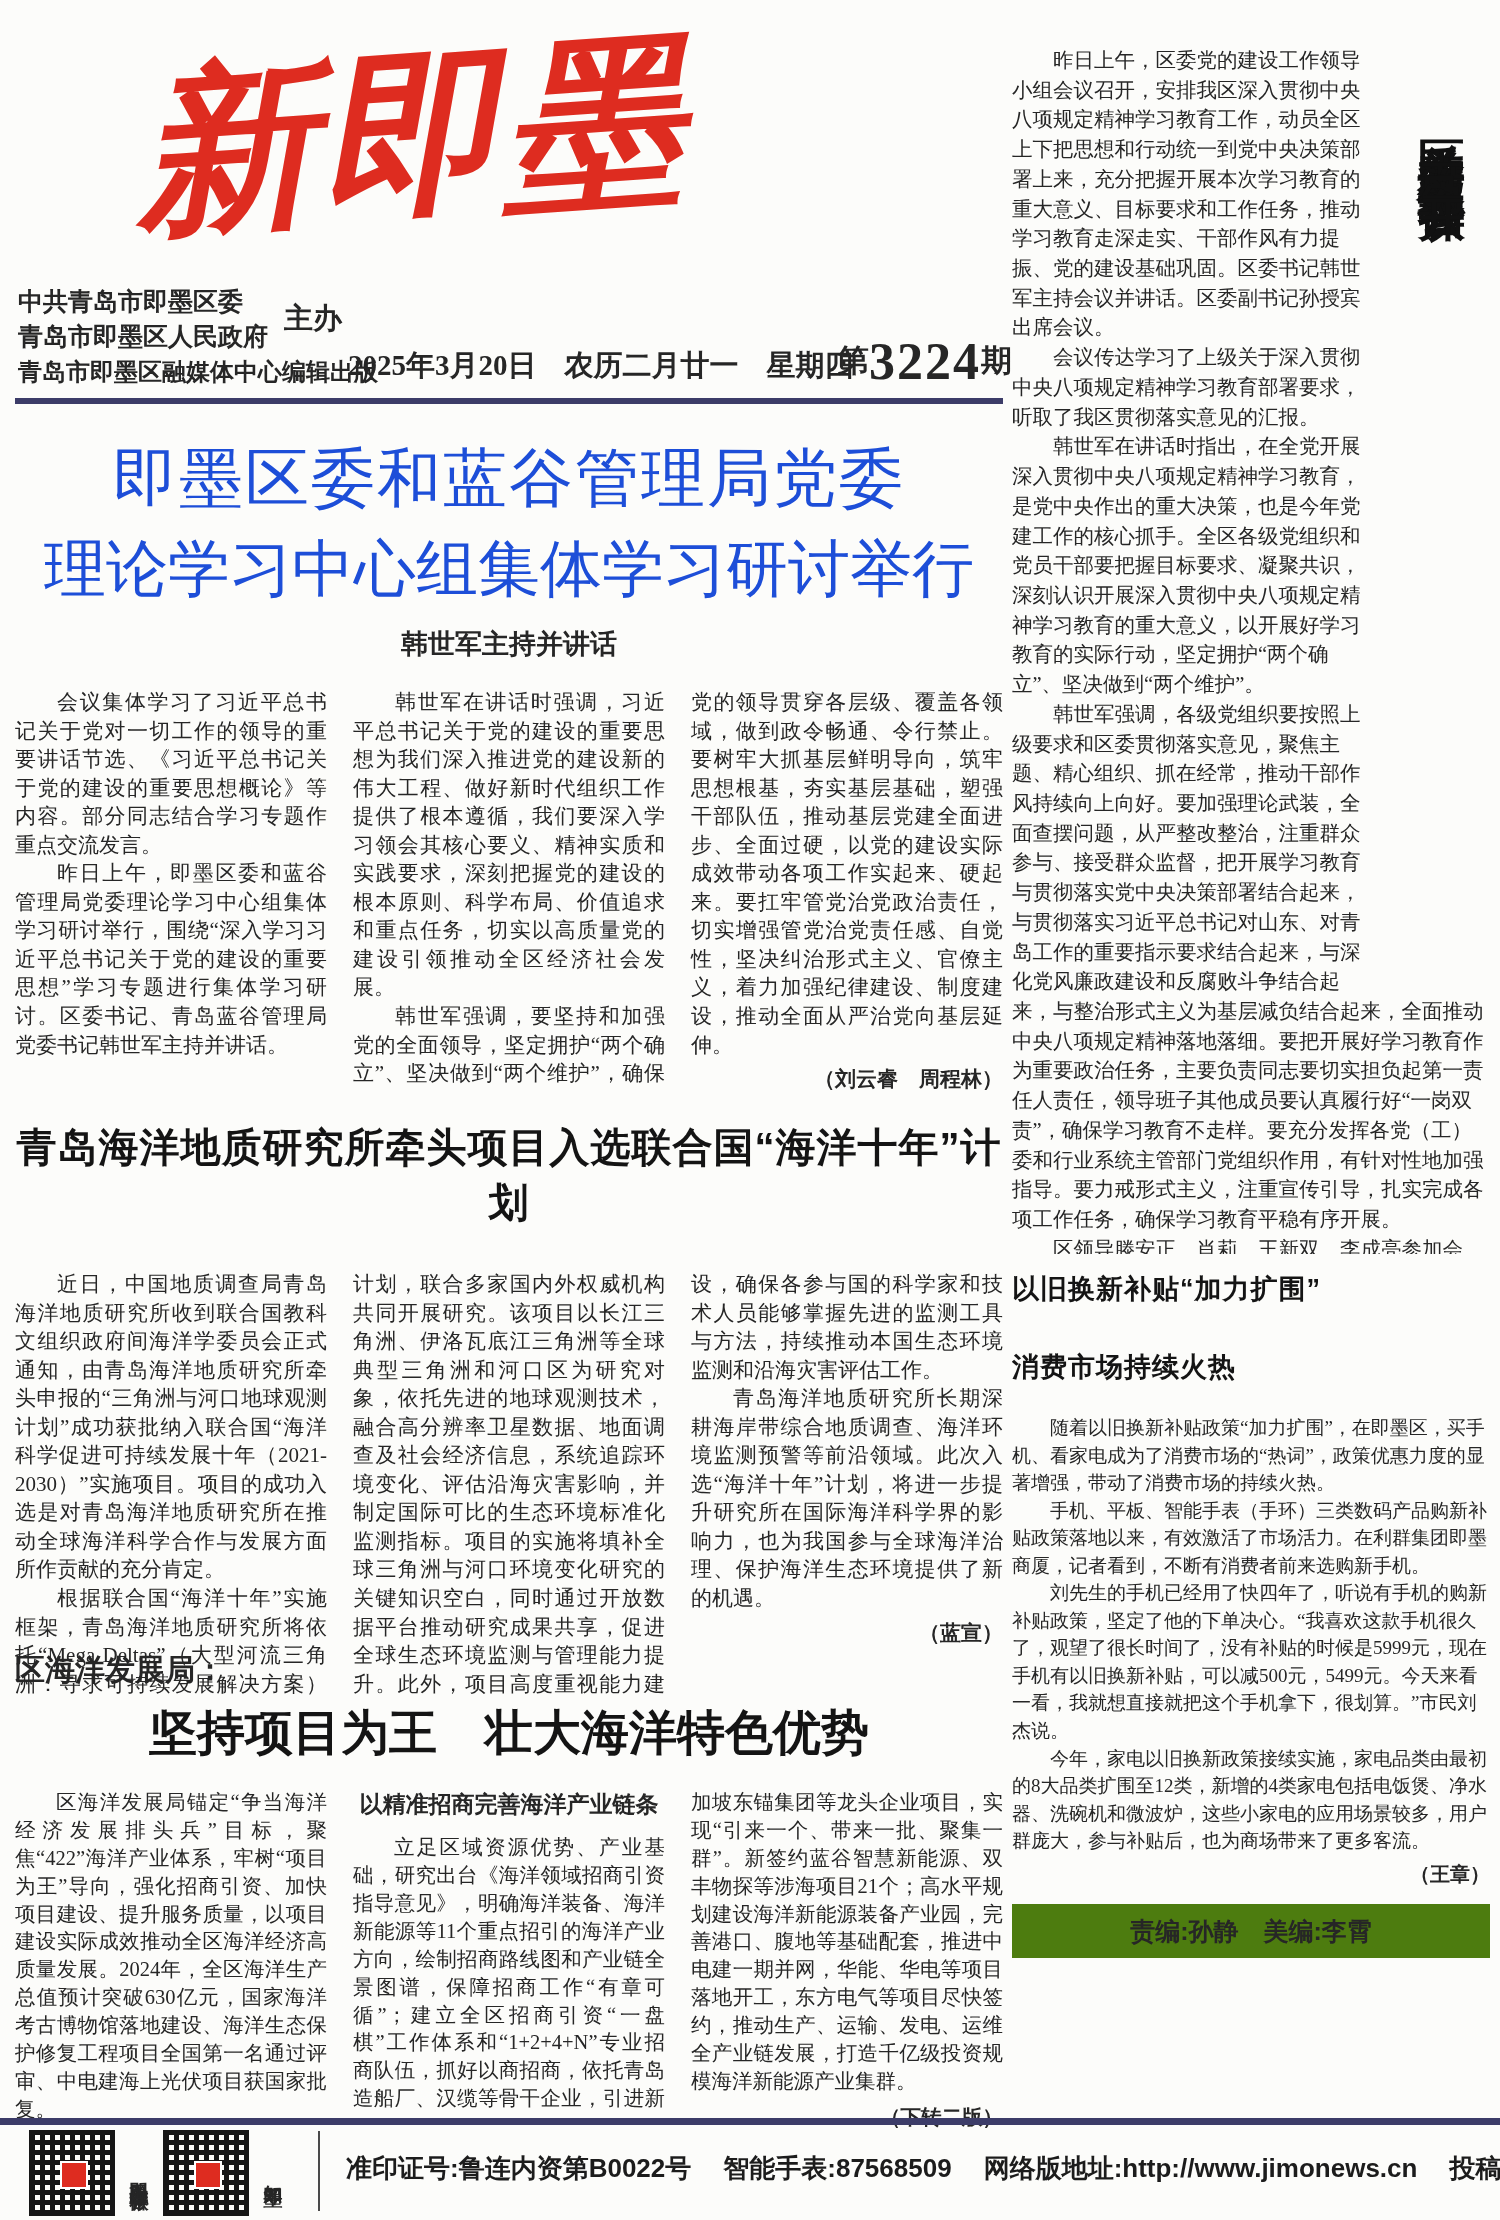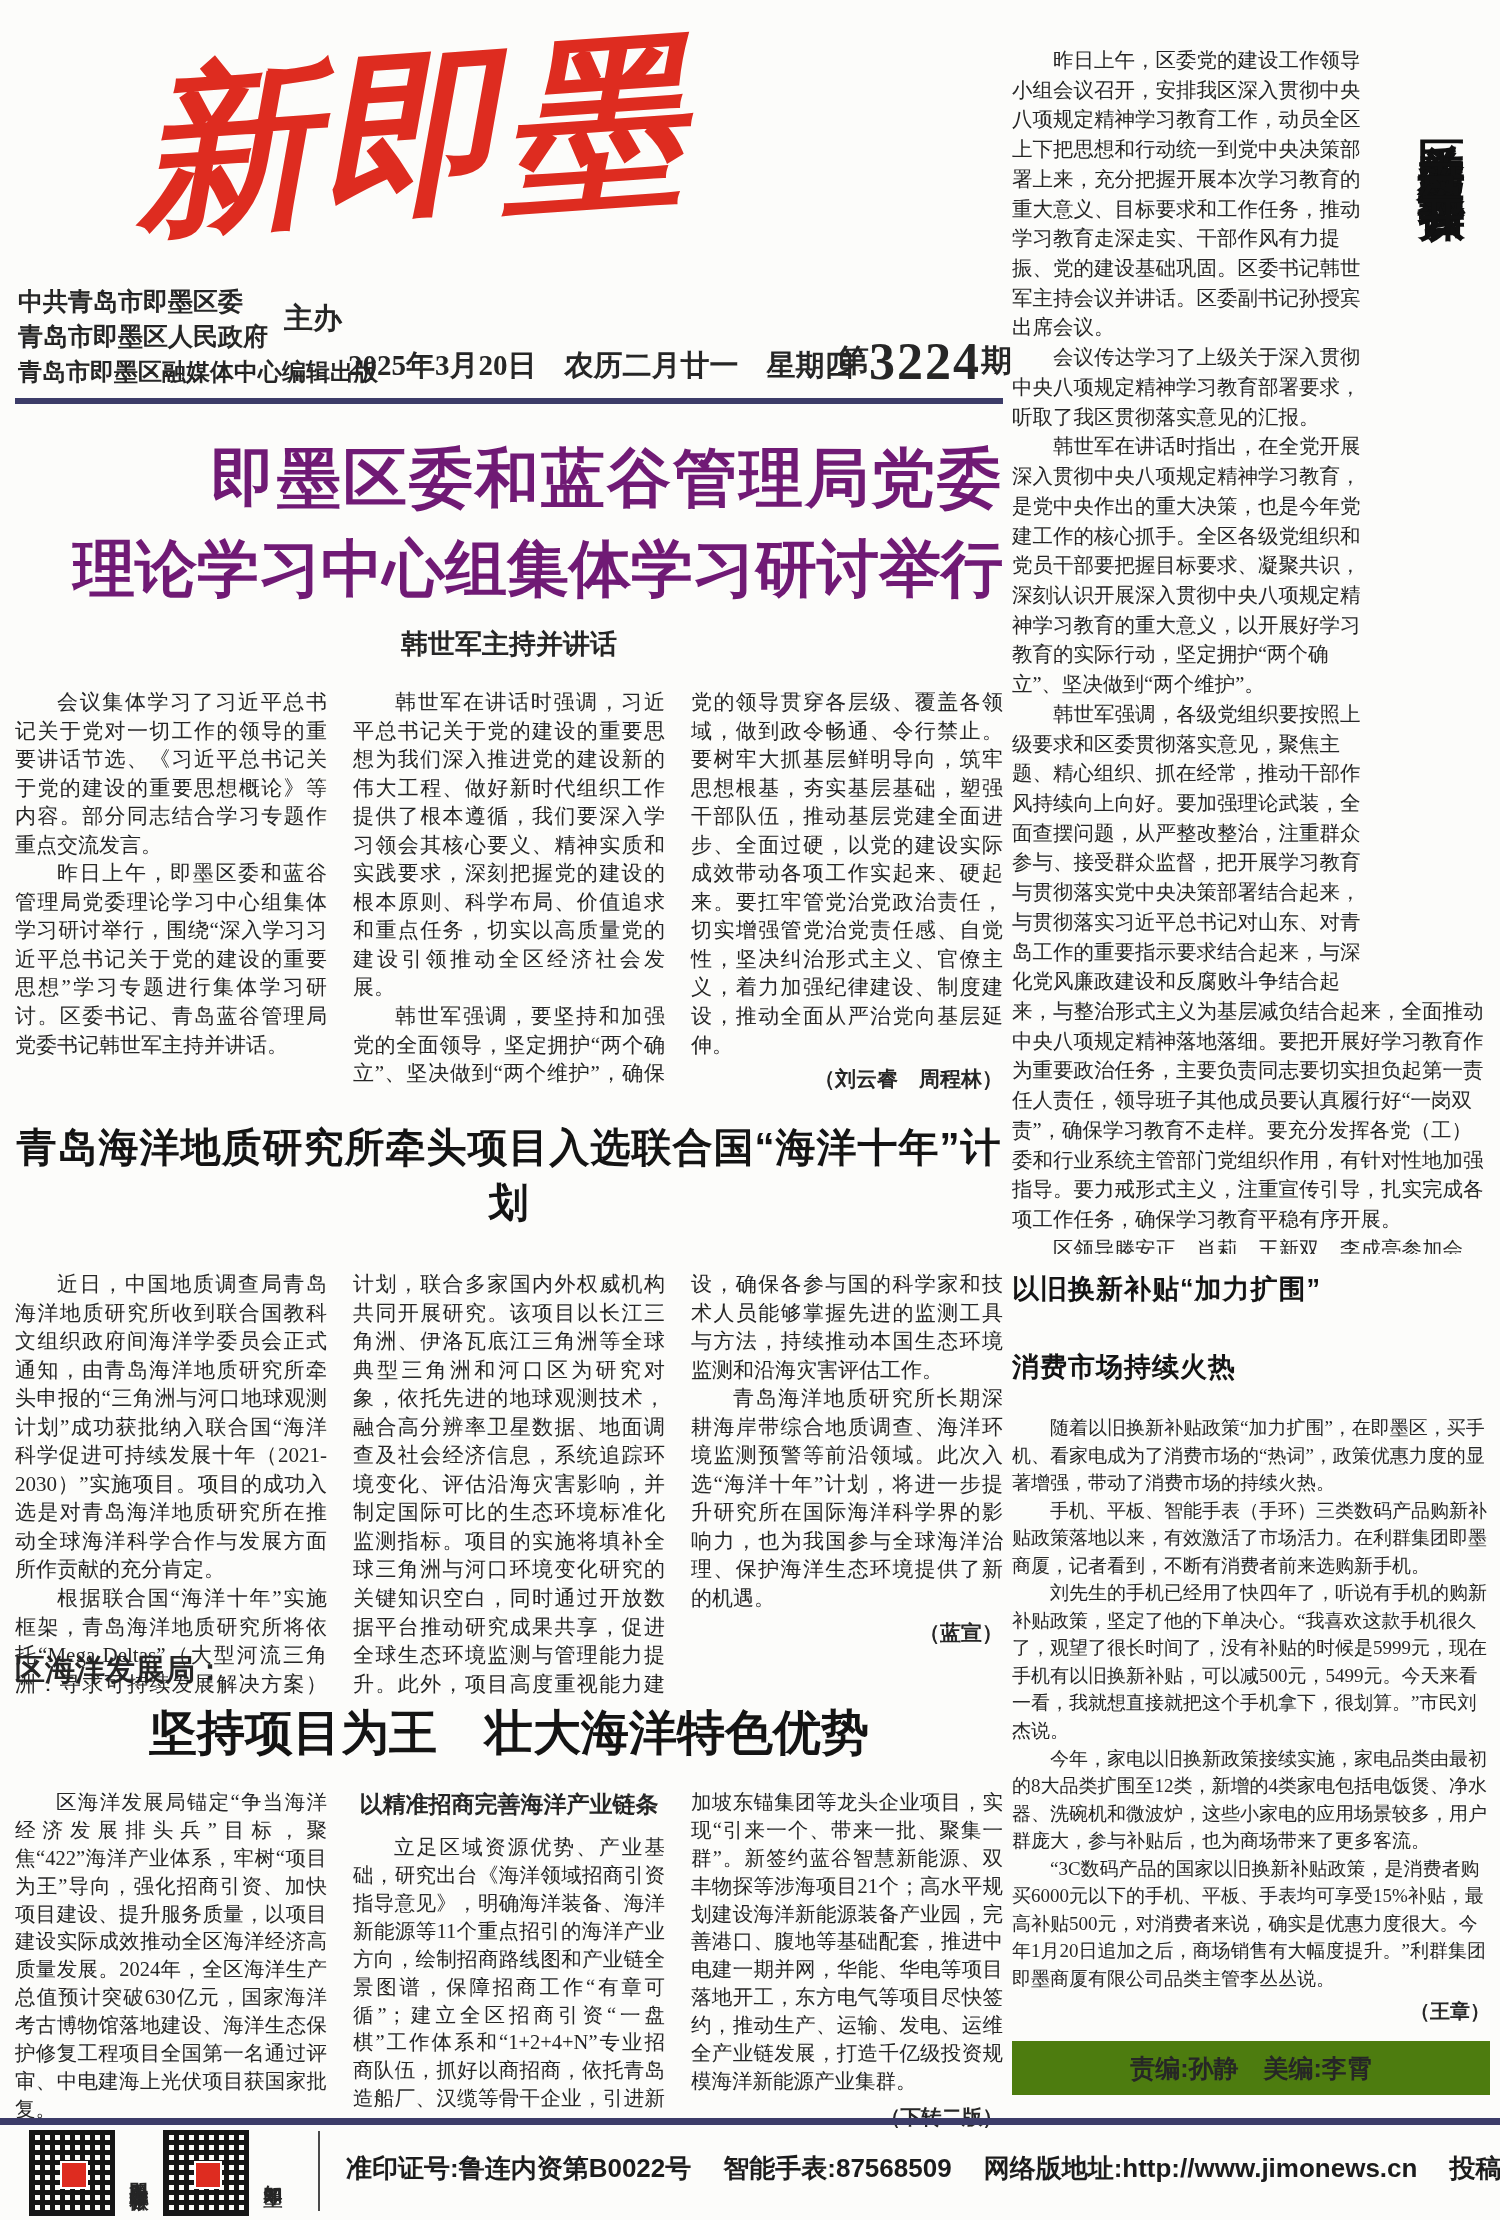--- a/index.html
+++ b/index.html
@@ -24,22 +24,22 @@
   .rule-main{position:absolute;left:15px;top:398px;width:988px;height:6px;background:#3c3c68;}
 
   
   .body-cols{column-count:3;column-gap:26px;font-size:21px;line-height:1.36;text-align:justify;}
   p.art{text-indent:2em;margin:0;}
   p.byline{text-align:right;font-weight:bold;margin:6px 0 0;}
   .overflow-guard{overflow:hidden;}
 
   
   .lead{position:absolute;left:15px;top:432px;width:988px;}
-  .lead .h1a,.lead .h1b{text-align:right;font-family:"Liberation Sans","DejaVu Sans",sans-serif;
-        font-weight:700;color:#701a75;margin:0;}
+  .lead .h1a,.lead .h1b{text-align:center;font-family:"Liberation Sans","DejaVu Sans",sans-serif;
+        font-weight:400;color:#1d4ed8;margin:0;}
   .lead .h1a{font-size:64px;line-height:92px;letter-spacing:2px;}
   .lead .h1b{font-size:62px;line-height:90px;}
   .lead .deck{text-align:center;font-size:27px;font-weight:bold;margin:12px 0 0;}
   .lead .body{margin-top:26px;height:412px;}
 
   
   .ocean{position:absolute;left:15px;top:1120px;width:988px;}
   .ocean h2{text-align:center;font-family:"Liberation Sans","DejaVu Sans",sans-serif;font-weight:900;
             font-size:40px;margin:0;color:#141414;letter-spacing:1px;}
   .ocean .body{margin-top:40px;height:446px;font-family:Liberation Serif, serif;}
@@ -156,21 +156,20 @@
 
   </section>
 
   <section class="tradein overflow-guard">
     <h2>以旧换新补贴“加力扩围”</h2>
     <h2>消费市场持续火热</h2>
     <p class="art">随着以旧换新补贴政策“加力扩围”，在即墨区，买手机、看家电成为了消费市场的“热词”，政策优惠力度的显著增强，带动了消费市场的持续火热。</p>
     <p class="art">手机、平板、智能手表（手环）三类数码产品购新补贴政策落地以来，有效激活了市场活力。在利群集团即墨商厦，记者看到，不断有消费者前来选购新手机。</p>
     <p class="art">刘先生的手机已经用了快四年了，听说有手机的购新补贴政策，坚定了他的下单决心。“我喜欢这款手机很久了，观望了很长时间了，没有补贴的时候是5999元，现在手机有以旧换新补贴，可以减500元，5499元。今天来看一看，我就想直接就把这个手机拿下，很划算。”市民刘杰说。</p>
     <p class="art">今年，家电以旧换新政策接续实施，家电品类由最初的8大品类扩围至12类，新增的4类家电包括电饭煲、净水器、洗碗机和微波炉，这些小家电的应用场景较多，用户群庞大，参与补贴后，也为商场带来了更多客流。</p>
-    <p class="art">“3C数码产品的国家以旧换新补贴政策，是消费者购买6000元以下的手机、平板、手表均可享受15%补贴，最高补贴500元，对消费者来说，确实是优惠力度很大。今年1月20日追加之后，商场销售有大幅度提升。”利群集团即墨商厦有限公司品类主管李丛丛说。</p>
     <p class="byline">（王章）</p>
     <div class="editor-box">责编:孙静　美编:李霄</div>
   </section>
 
   <div class="bottom-rule"></div>
   <div class="footer">
     <div class="qr-group">
       <div class="qr">
         <span class="qr-center"></span>
       </div>

